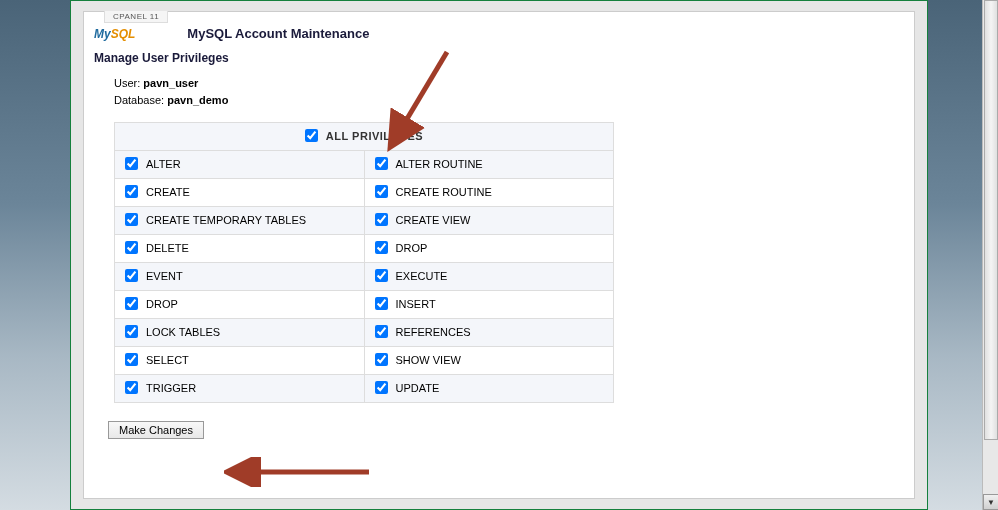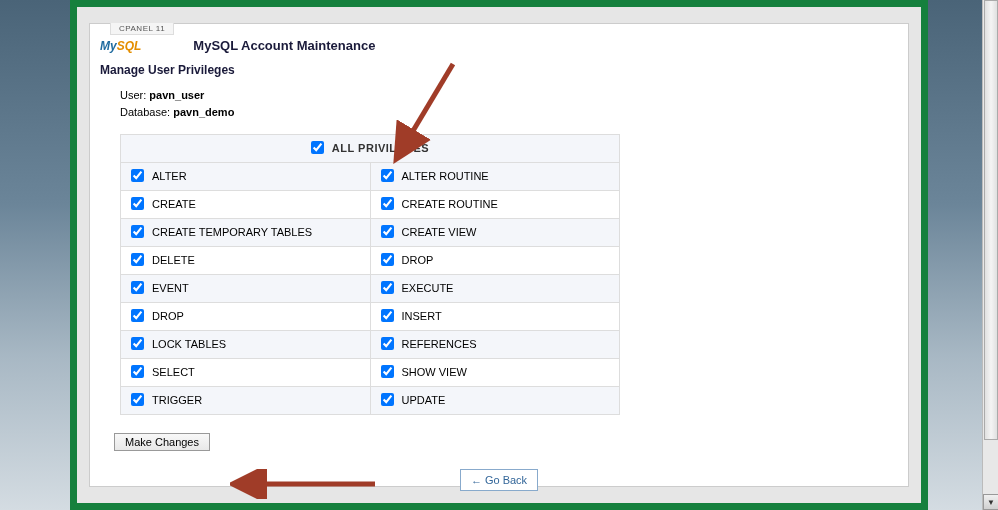--- a/index.html
+++ b/index.html
@@ -7,24 +7,24 @@
       font-family: Verdana, Arial, sans-serif;
       font-size: 11px;
       background: linear-gradient(to bottom, #4a6478 0%, #6b8599 40%, #a8b8c4 70%, #d4dce2 100%);
       width: 998px;
       height: 510px;
       overflow: hidden;
       position: relative;
     }
     .outer-frame {
       background: #e6e6e6;
-      border: 7px solid #15803d;
+      border: 1px solid #15803d;
       margin: 0 70px;
       height: 510px;
-      padding: 16px 12px;
+      padding: 10px 12px;
       position: relative;
     }
     .content-panel {
       background: #ffffff;
       border: 1px solid #ccc;
       height: 100%;
       position: relative;
     }
     .cpanel-tag {
       position: absolute;
@@ -277,23 +277,20 @@
             <td class="priv-cell"><label>
                 <input type="checkbox" checked="" style="">
                 <span>UPDATE</span>
               </label></td>
           </tr>
         </tbody>
     </table>
 
     <button class="make-changes-btn">Make Changes</button>
 
-    <div class="go-back">
-      <a href="#">← Go Back</a>
-    </div>
 
     
     <svg class="arrow" style="left:293px; top:32px;" width="80" height="110">
       <defs>
         <marker id="ah1" markerWidth="8" markerHeight="8" refX="5" refY="4" orient="auto">
           <polygon points="0 0, 8 4, 0 8" fill="#a03c28"></polygon>
         </marker>
       </defs>
       <line x1="70" y1="8" x2="18" y2="95" stroke="#a03c28" stroke-width="5" marker-end="url(#ah1)"></line>
     </svg>

